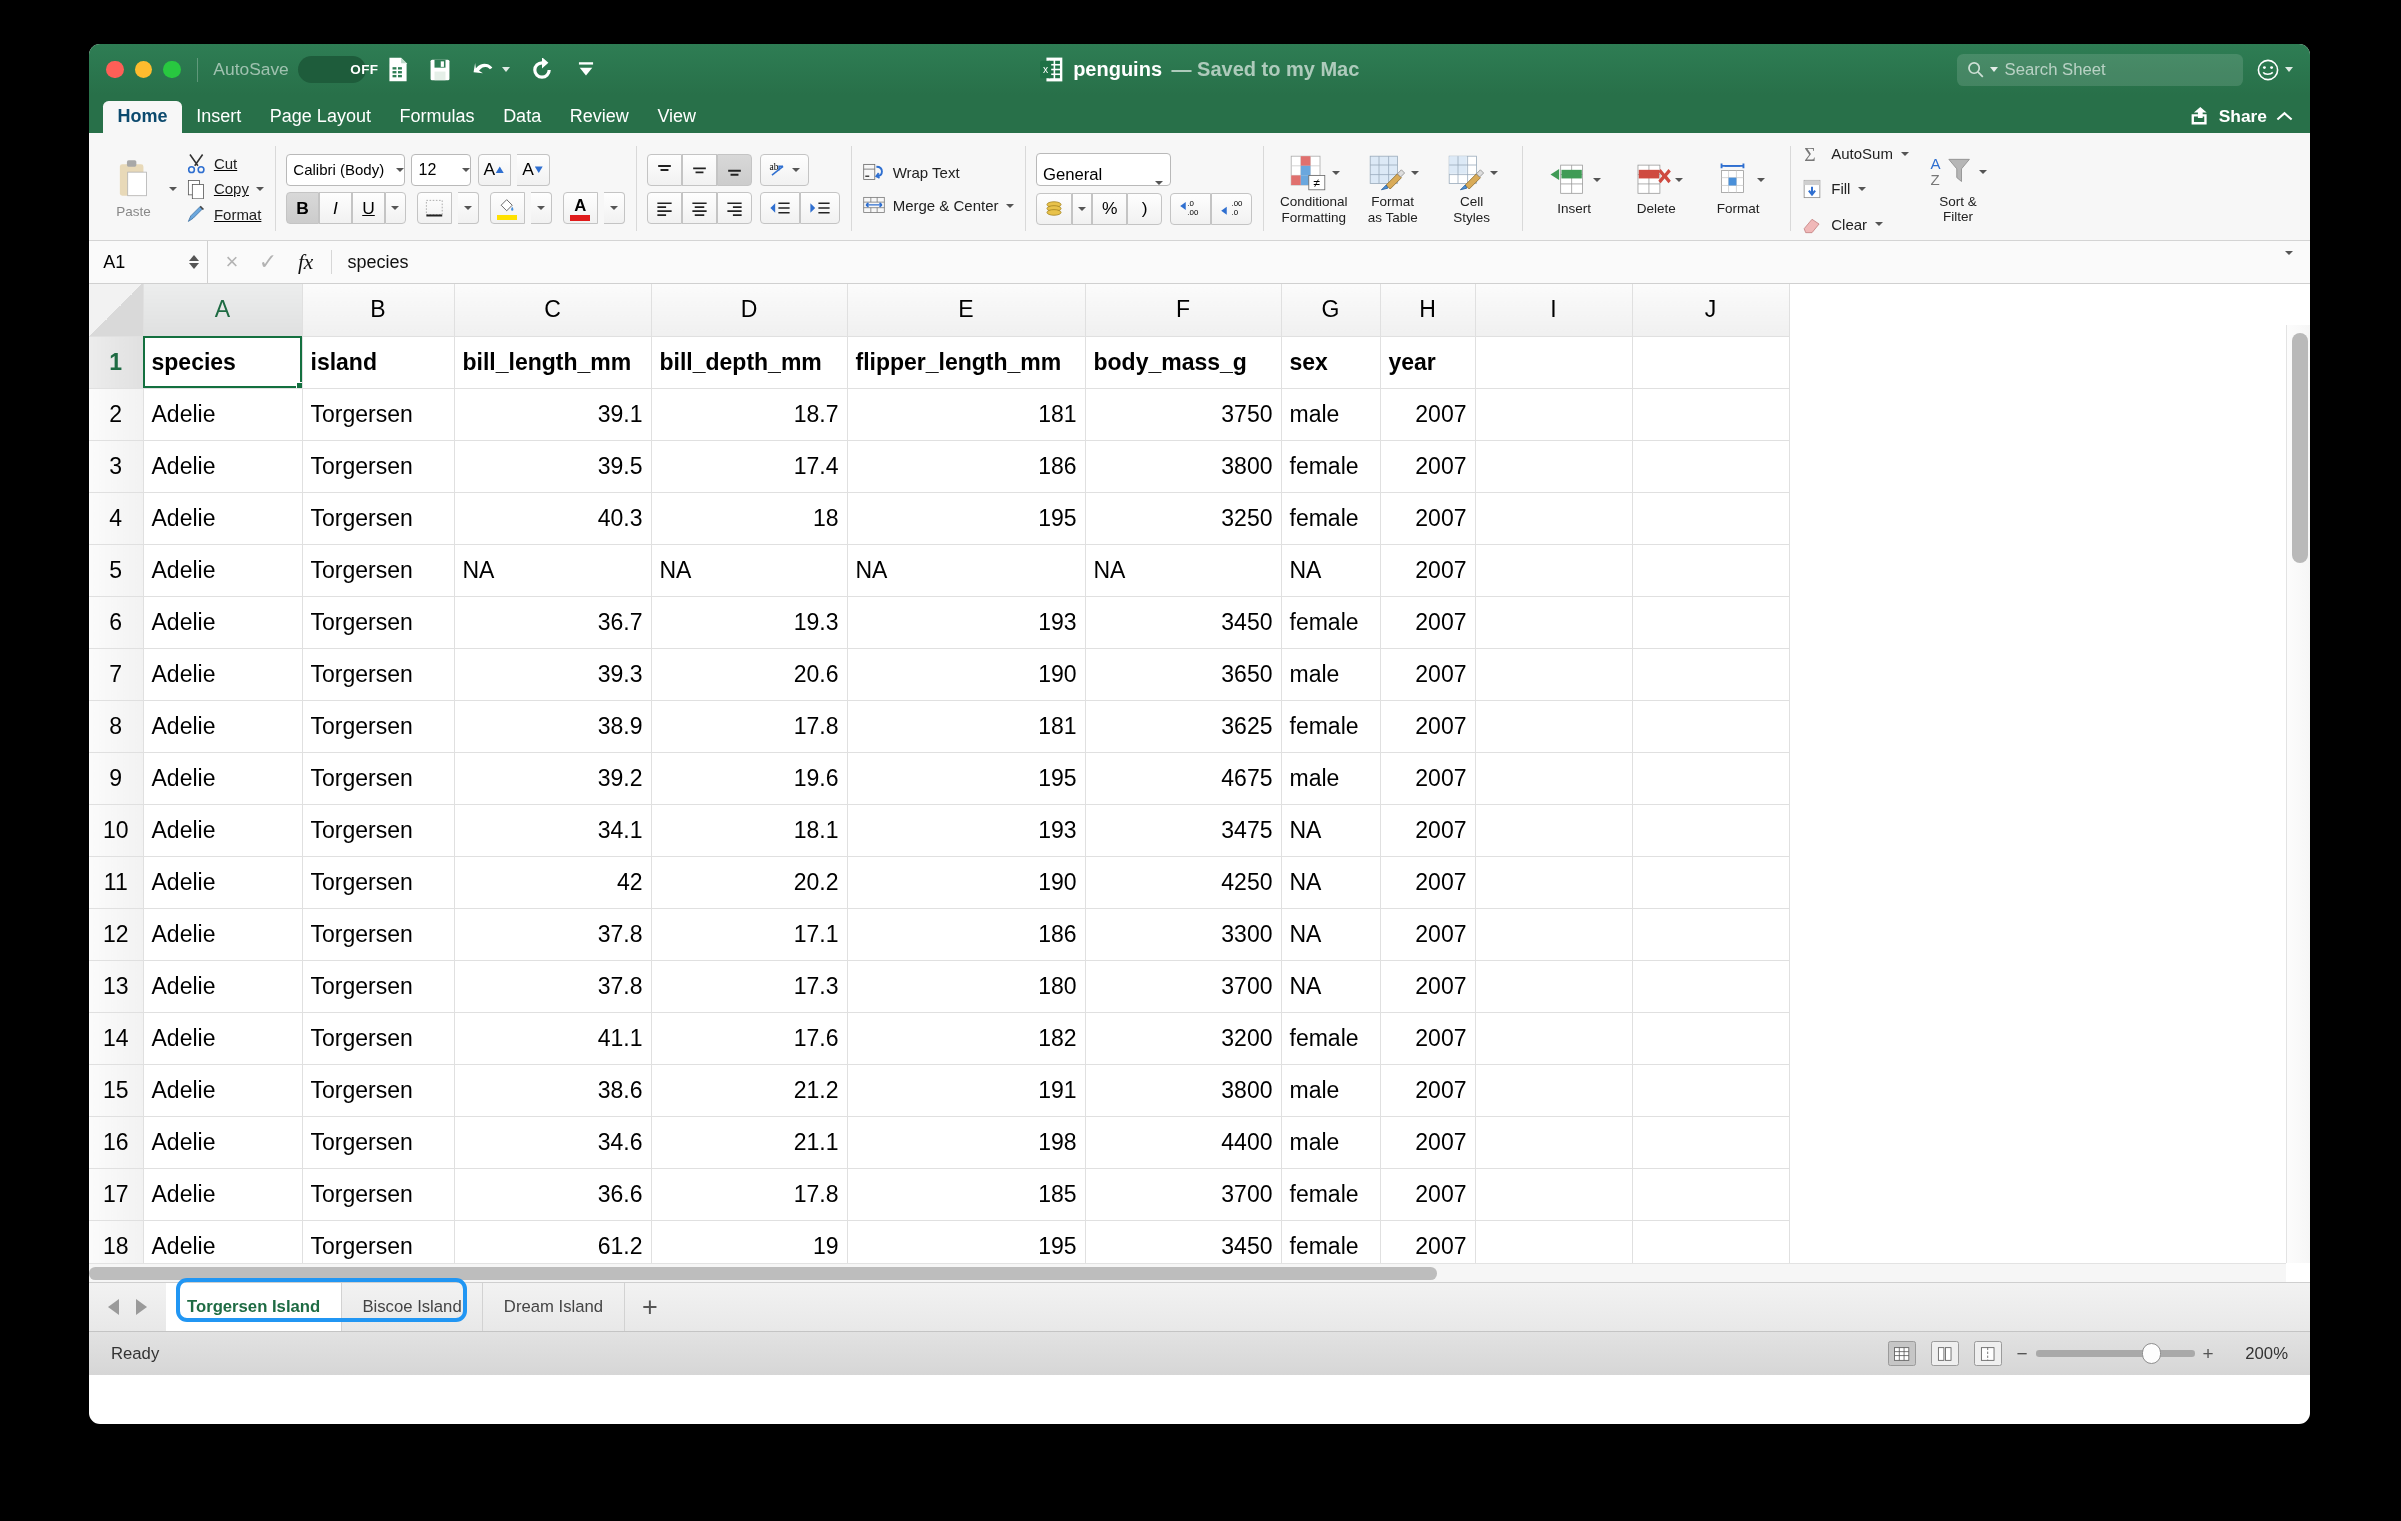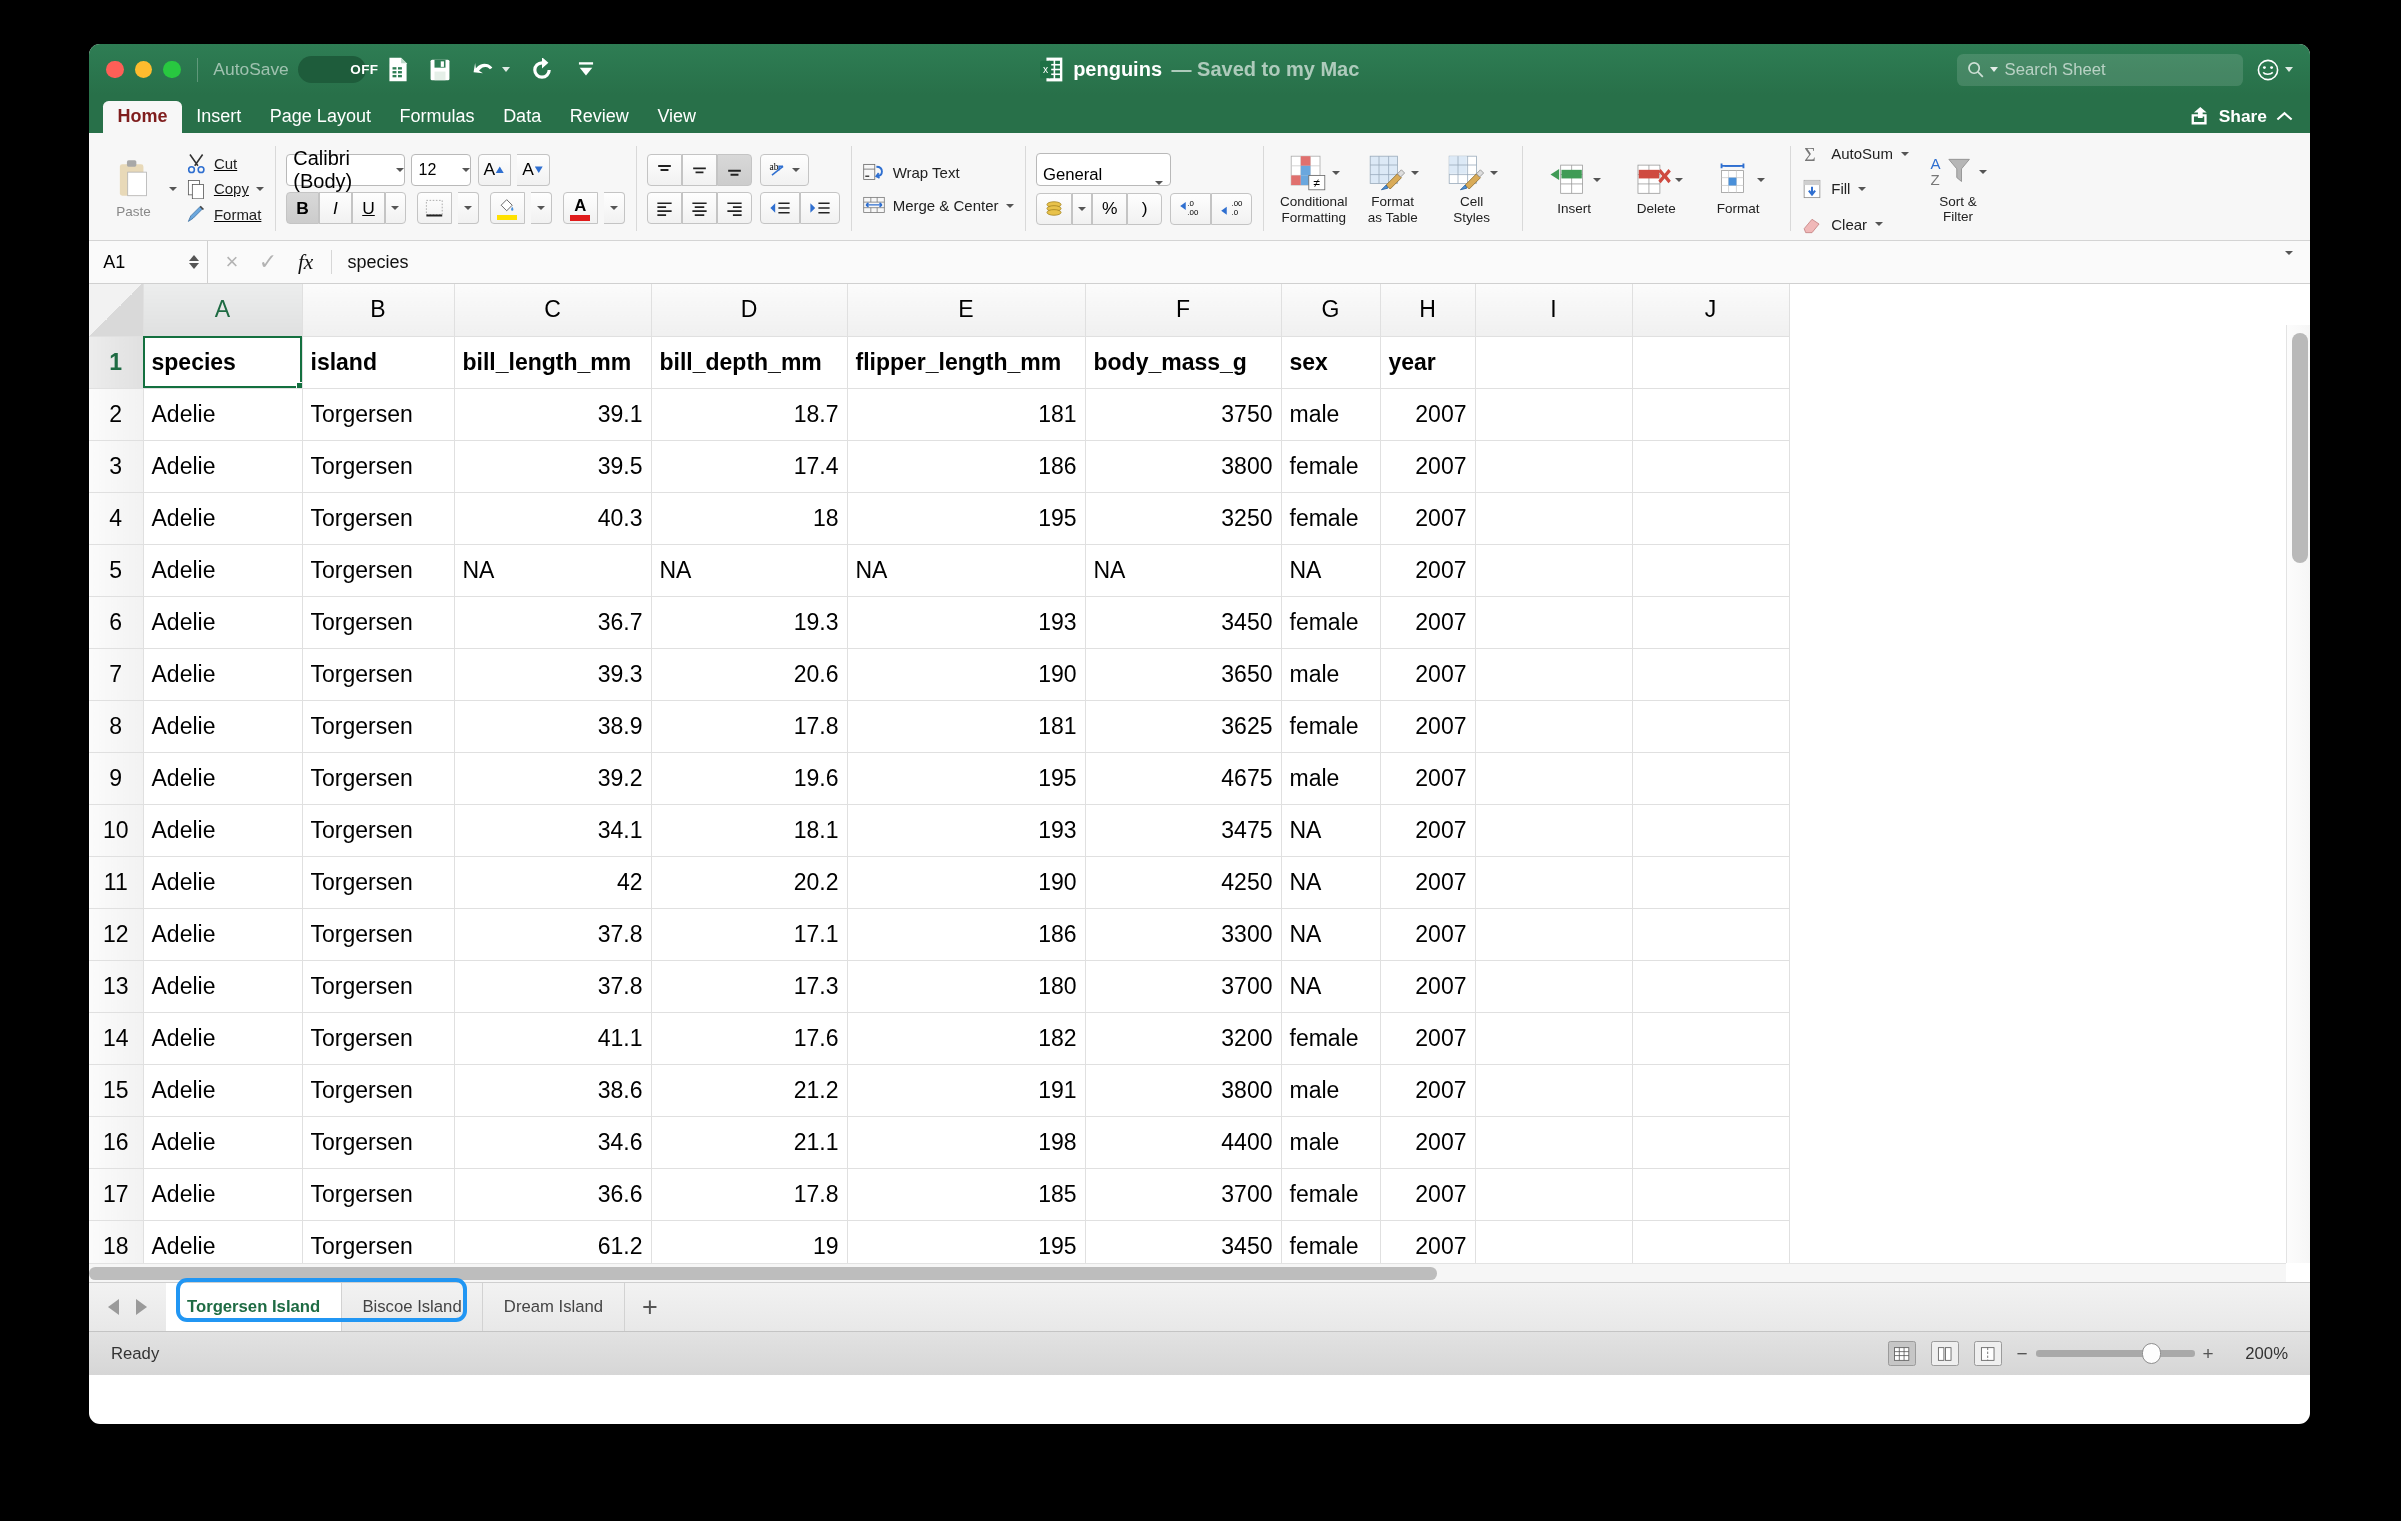--- a/index.html
+++ b/index.html
@@ -66,21 +66,21 @@
 
   
   .ribbon-tabs {
     height: 38px; background:#287049;
     display:flex; align-items:flex-end; padding-left: 14.3px; position:relative;
   }
   .rtab {
     font-size: 18px; color:#fff; padding: 6.3px 14.3px 8px 14.3px;
     border-radius: 5.6px 5.6px 0 0; line-height: 1;
   }
-  .rtab.active { background:#f7f7f7; color:#7f1d1d; font-weight:bold; }
+  .rtab.active { background:#f7f7f7; color:#0c4a6e; font-weight:bold; }
   .share-wrap {
     margin-left:auto; display:flex; align-items:center; gap:8px;
     padding-right: 16px; padding-bottom: 6.3px; color:#fff; font-size:17.4px; font-weight:bold;
   }
 
   
   .ribbon {
     height: 108px; background:#f7f7f7; border-bottom:0.8px solid #d4d4d4;
     display:flex; align-items:stretch; padding: 4.8px 0 0 0; position:relative;
   }
@@ -100,21 +100,21 @@
   .lbl { font-size: 15px; color:#222; }
   .lbl-sm { font-size: 13.5px; color:#222; text-align:center; line-height:1.15; }
   .caret-d { width:0;height:0;border-left:4px solid transparent;border-right:4px solid transparent;border-top:4.8px solid #555; }
 
   .paste-col { width:67px; display:flex; flex-direction:column; align-items:center; gap:2px; }
   .clip-items { display:flex; flex-direction:column; gap:4.8px; padding-left:4.8px;text-decoration:underline; }
   .clip-item { display:flex; align-items:center; gap:7.1px; }
 
   .fontname {
     width: 119px; height: 32px; background:#fff; border:0.8px solid #b9b9b9; border-radius:4px;
-    display:flex; align-items:center; padding-left:6.3px; font-size:20px; justify-content:space-between;
+    display:flex; align-items:center; padding-left:6.3px; font-size:15px; justify-content:space-between;
   }
   .fontsize {
     width: 60px; height:32px; background:#fff; border:0.8px solid #b9b9b9; border-radius:4px;
     display:flex; align-items:center; padding-left:6.3px; font-size:16px; justify-content:space-between;
   }
   .mini { width:27px; height:28.6px; }
   .numfmt {
     width: 135px; height: 33px; background:#fff; border:0.8px solid #b9b9b9; border-radius:4px;
     display:flex; align-items:flex-end; padding:0 6.3px; font-size:16.7px; justify-content:space-between;
   }

